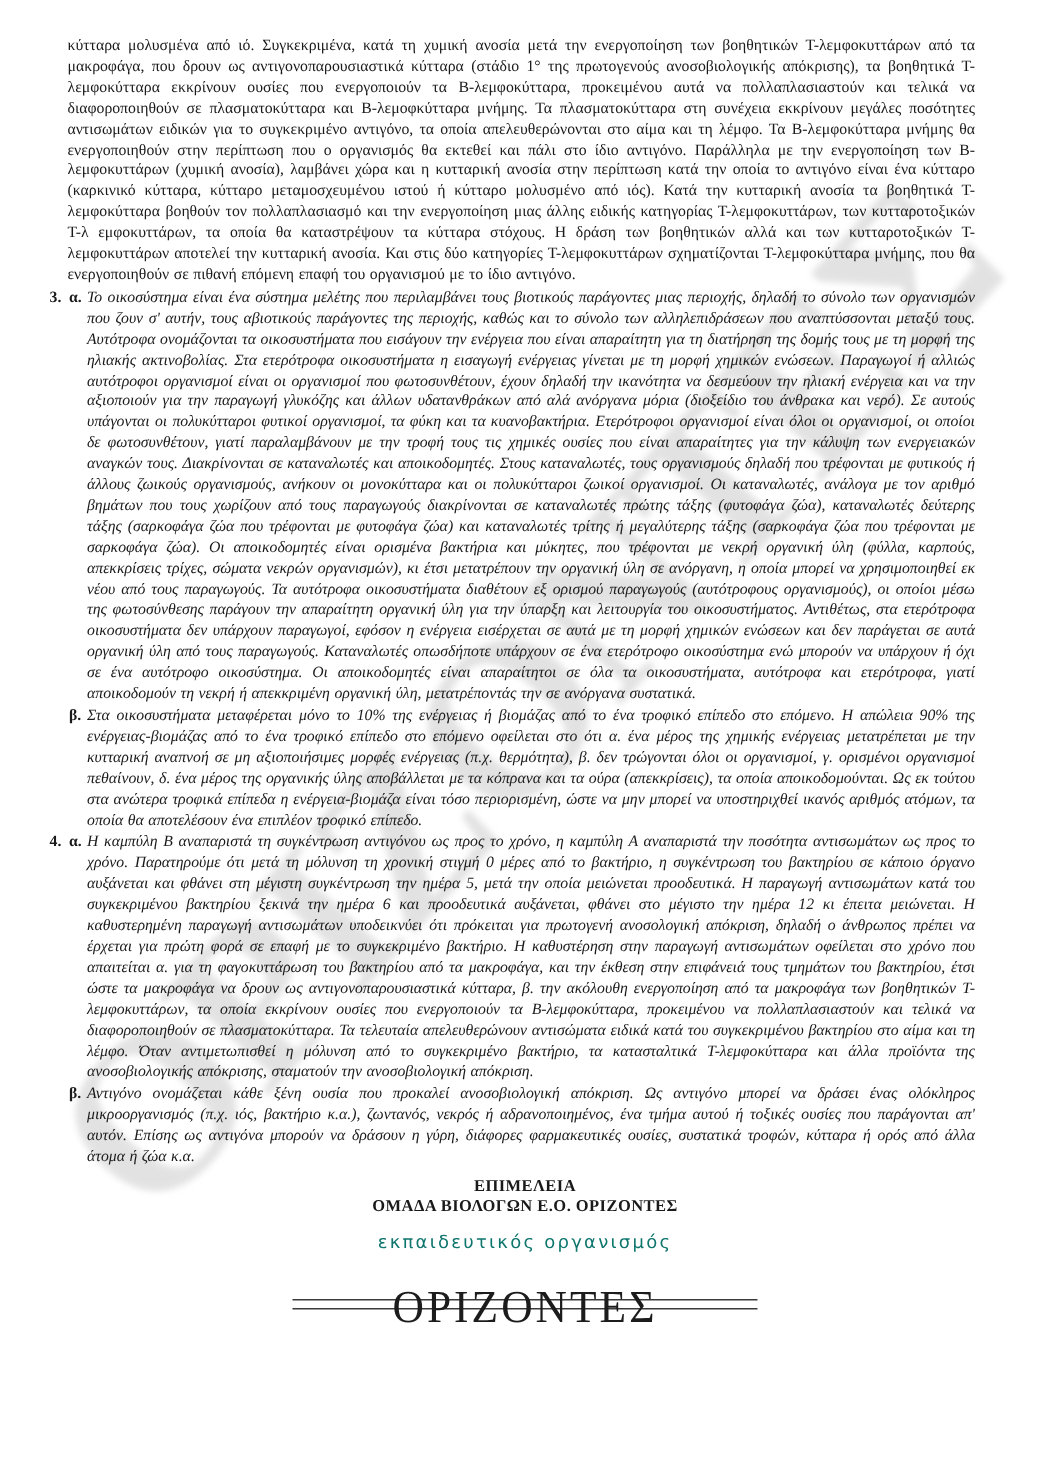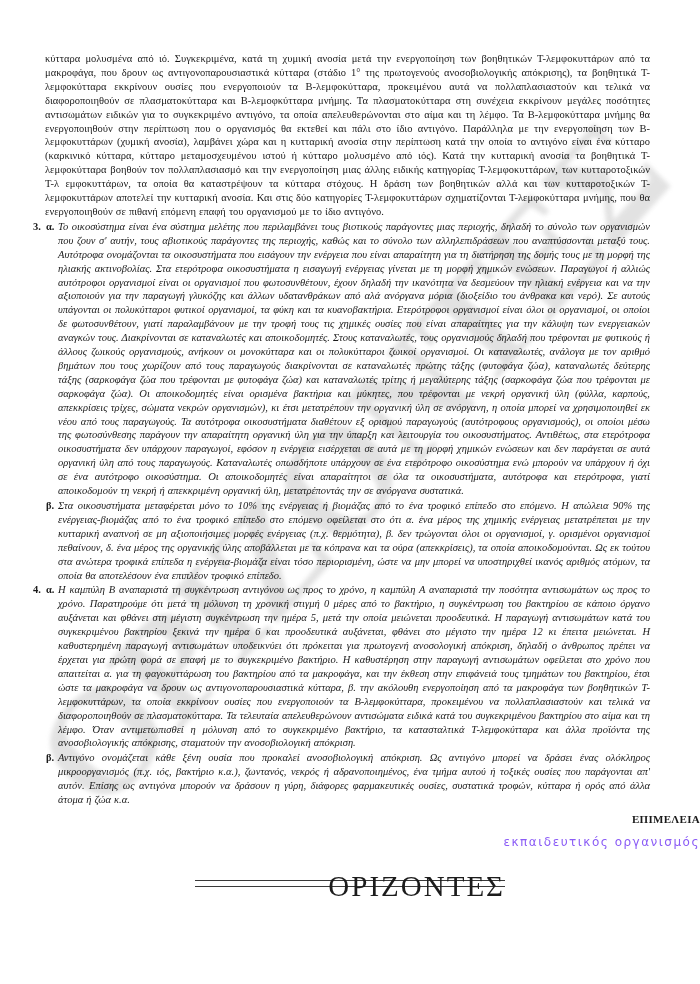--- a/index.html
+++ b/index.html
@@ -28,21 +28,21 @@
     color: #cccccc;
     opacity: 0.55;
     filter: blur(2px);
     white-space: nowrap;
     pointer-events: none;
     z-index: 0;
   }
   #content {
     position: relative;
     z-index: 1;
-    padding: 52px 50px 0 33px;
+    padding: 24px 50px 0 33px;
   }
   .para, .item-text {
     font-size: 10.5px;
     line-height: 13.9px;
     text-align: justify;
     word-spacing: 0.4px;
   }
   .intro {
     margin: 0 0 1px 12px;
   }
@@ -62,34 +62,34 @@
     font-weight: bold;
     font-size: 10.5px;
     line-height: 13.9px;
   }
   .item-text { flex: 1; font-style: italic; }
   .part-b { margin-left: 13px; }
 
   #footer {
     position: relative;
     z-index: 1;
-    text-align: right;
+    text-align: center;
     margin-top: 6px;
   }
   .footer-bold {
     font-weight: bold;
     font-size: 11px;
     line-height: 13.5px;
     letter-spacing: 0.3px;
   }
   .org-label {
     font-family: "DejaVu Sans", sans-serif;
     font-size: 12px;
     letter-spacing: 1.5px;
-    color: #8b5cf6;
+    color: #0f766e;
     margin-top: 9px;
   }
   #logo {
     position: relative;
     width: 310px;
     height: 40px;
     margin: 17px auto 0 auto;
   }
   #logo .rule {
     position: absolute;
@@ -138,20 +138,21 @@
     </div>
     <div class="item part-b">
       <span class="letter">β.</span>
       <p class="item-text" style="margin:0">Αντιγόνο ονομάζεται κάθε ξένη ουσία που προκαλεί ανοσοβιολογική απόκριση. Ως αντιγόνο μπορεί να δράσει ένας ολόκληρος μικροοργανισμός (π.χ. ιός, βακτήριο κ.α.), ζωντανός, νεκρός ή αδρανοποιημένος, ένα τμήμα αυτού ή τοξικές ουσίες που παράγονται απ' αυτόν. Επίσης ως αντιγόνα μπορούν να δράσουν η γύρη, διάφορες φαρμακευτικές ουσίες, συστατικά τροφών, κύτταρα ή ορός από άλλα άτομα ή ζώα κ.α.</p>
     </div>
 
   </div>
 
   <div id="footer">
     <div class="footer-bold">ΕΠΙΜΕΛΕΙΑ</div>
+    <div class="footer-bold">ΟΜΑΔΑ ΒΙΟΛΟΓΩΝ Ε.Ο. ΟΡΙΖΟΝΤΕΣ</div>
     <div class="org-label">εκπαιδευτικός οργανισμός</div>
     <div id="logo">
       <div class="rule"></div>
       <div class="logo-text">ΟΡΙΖΟΝΤΕΣ</div>
     </div>
   </div>
 
 </div>
 
 </body></html>

